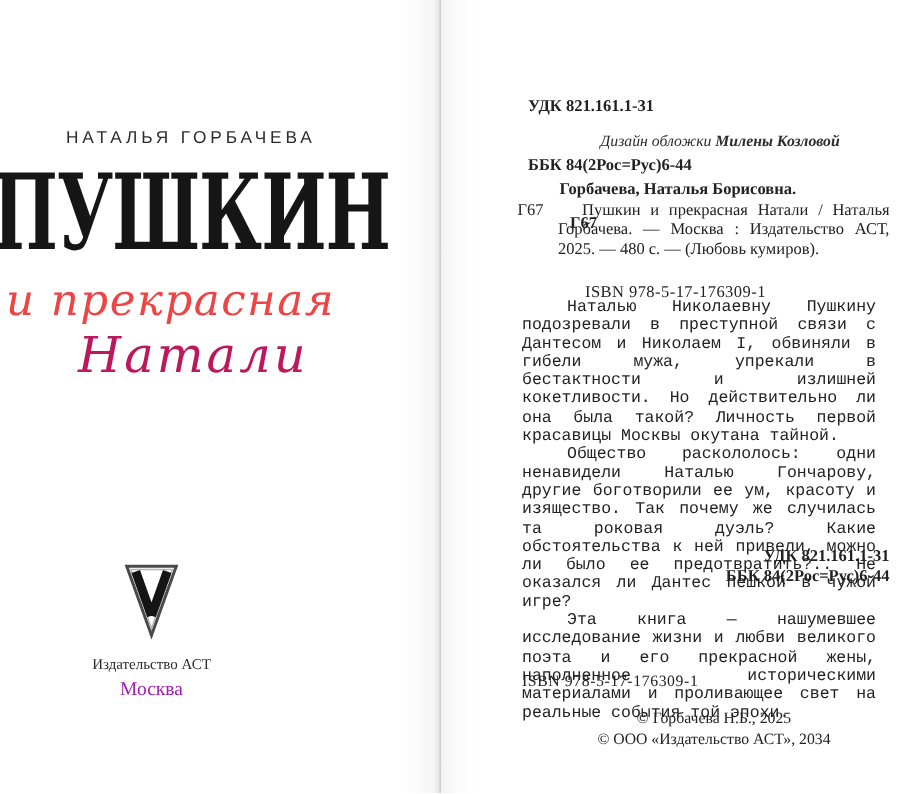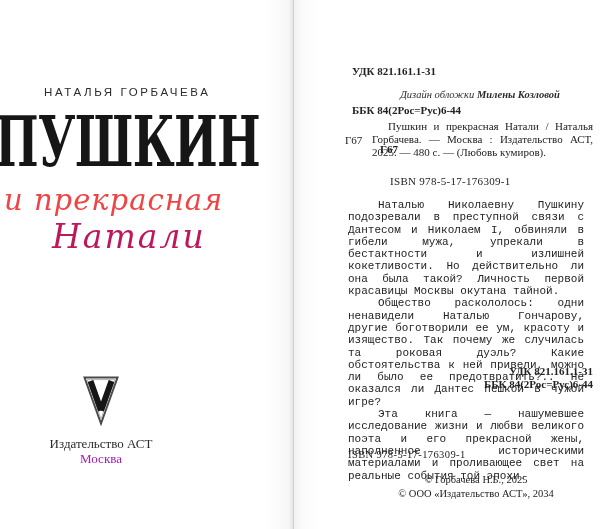--- a/index.html
+++ b/index.html
@@ -49,21 +49,21 @@
   .script2{
     position:absolute;top:217px;left:52px;
     font-family:"DejaVu Serif", serif;font-style:italic;
     font-size:33px;color:#be185d;letter-spacing:2px;white-space:nowrap;
   }
   .publisher{
     position:absolute;top:376px;left:35px;width:132px;
     text-align:center;
   }
   .publisher svg{display:block;margin:0 auto 10px auto;}
-  .pub-name{font-size:13px;line-height:15px;color:#2b2b2b;}
+  .pub-name{font-size:10px;line-height:15px;color:#2b2b2b;}
   .pub-city{font-size:13px;line-height:15px;color:#a21caf;}
   
   .codes-top{
     position:absolute;top:39px;left:352px;
     font-size:11px;font-weight:bold;line-height:13px;white-space:pre;
   }
   .codes-top .indent{padding-left:28px;}
   .design-credit{
     position:absolute;top:89px;left:352px;width:256px;
     text-align:center;font-style:italic;font-size:10.5px;color:#2c2c2c;
@@ -127,20 +127,21 @@
     <div class="codes-top">
       <div>УДК 821.161.1-31</div>
       <div>ББК 84(2Рос=Рус)6-44</div>
       <div class="indent">Г67</div>
     </div>
 
     <div class="design-credit"><span>Дизайн обложки </span><b>Милены Козловой</b></div>
 
     <div class="bib">
       <div class="bib-code">Г67</div>
+      <div class="bib-author">Горбачева, Наталья Борисовна.</div>
       <p class="bib-entry">Пушкин и прекрасная Натали / Наталья Горбачева. — Москва : Издательство АСТ, 2025. — 480 с. — (Любовь кумиров).</p>
       <div class="bib-isbn">ISBN 978-5-17-176309-1</div>
     </div>
 
     <div class="annotation">
       <p>Наталью Николаевну Пушкину подозревали в преступной связи с Дантесом и Николаем I, обвиняли в гибели мужа, упрекали в бестактности и излишней кокетливости. Но действительно ли она была такой? Личность первой красавицы Москвы окутана тайной.</p>
       <p>Общество раскололось: одни ненавидели Наталью Гончарову, другие боготворили ее ум, красоту и изящество. Так почему же случилась та роковая дуэль? Какие обстоятельства к ней привели, можно ли было ее предотвратить?.. Не оказался ли Дантес пешкой в чужой игре?</p>
       <p>Эта книга — нашумевшее исследование жизни и любви великого поэта и его прекрасной жены, наполненное историческими материалами и проливающее свет на реальные события той эпохи.</p>
     </div>
 

